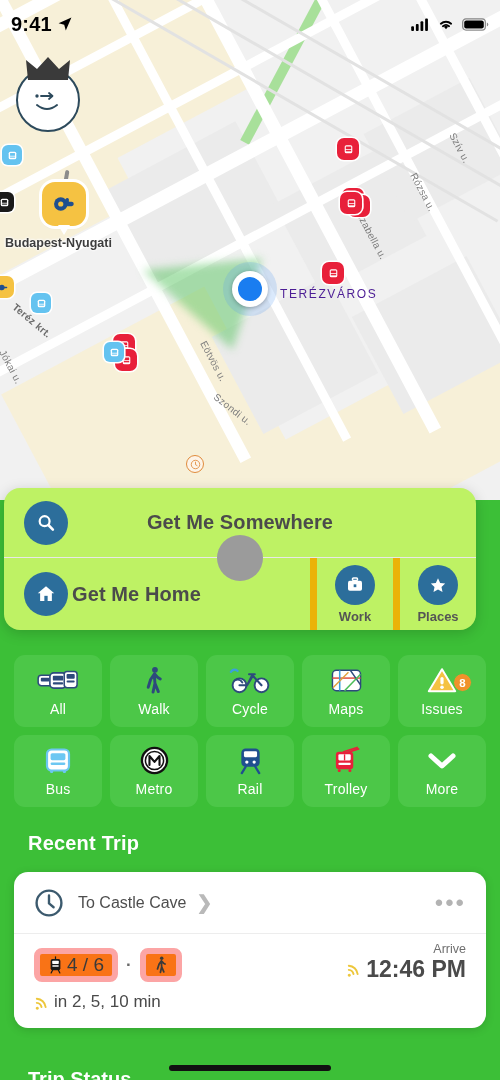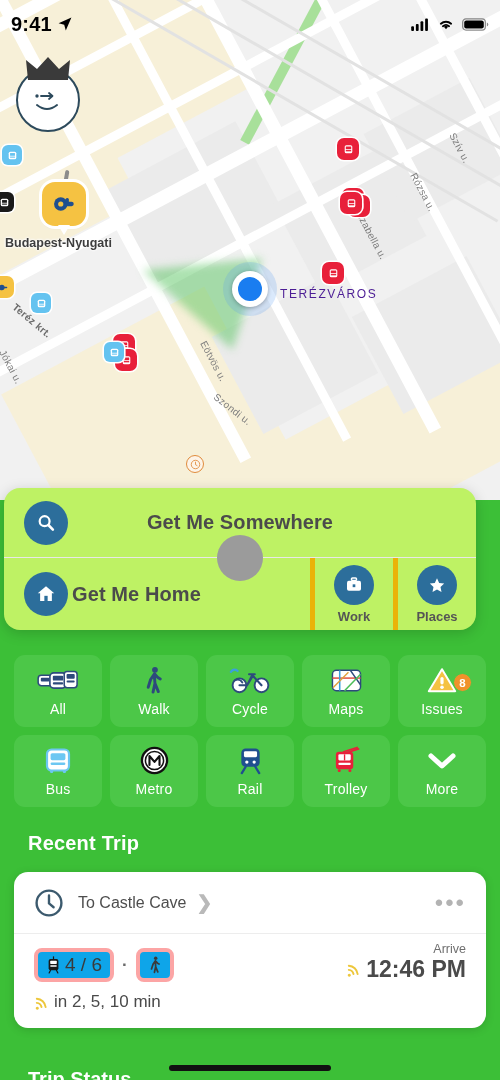--- a/index.html
+++ b/index.html
@@ -147,21 +147,21 @@
     color: #4b4b4b; margin-right: 44px; letter-spacing: .1px;
   }
   .home-text {
     font-size: 20px; font-weight: 700; color: #4b4b4b; margin-left: 4px;
     letter-spacing: .1px;
   }
   .quick-btns { display: flex; margin-left: auto; height: 100%; }
   .quick-btn {
     width: 83px; display: flex; flex-direction: column;
     align-items: center; justify-content: center; gap: 4px;
-    border-left: 5px solid #eab308;
+    border-left: 7px solid #eab308;
   }
   .quick-btn .icon-circle { width: 40px; height: 40px; flex: 0 0 40px; }
   .quick-btn span {
     font-size: 13px; font-weight: 700; color: #555;
   }
   .home-pad { padding-left: 20px; display:flex; align-items:center; }
   .drag-handle {
     position: absolute; left: 50%; margin-left: -23px; top: -23px;
     width: 46px; height: 46px; border-radius: 50%;
     background: #9b9b9b; z-index: 5;
@@ -210,21 +210,21 @@
   .clock-ic { width: 30px; height: 30px; flex: 0 0 30px; }
   .trip-dest {
     font-size: 16px; color: #4e4e4e; margin-left: 14px; font-weight: 400;
   }
   .trip-chev { margin-left: 10px; color: #b9b9b9; font-size: 19px; font-weight: 700; }
   .dots { margin-left: auto; color: #b3b3b3; font-size: 24px; letter-spacing: 2px; line-height: 10px; }
   .trip-body { padding: 14px 20px 16px 20px; position: relative; }
   .legs { display: flex; align-items: center; gap: 8px; }
   .leg-chip {
     display: flex; align-items: center; gap: 4px;
-    background: #0ea5e9; border: 4px solid #fca5a5; border-radius: 8px;
+    background: #f97316; border: 6px solid #fca5a5; border-radius: 8px;
     padding: 4px 8px; height: 34px;
   }
   .leg-chip .num { font-size: 19px; color: #3a3a3a; font-weight: 400; }
   .sep-dot { color: #6a6a6a; font-size: 17px; font-weight: 700; }
   .arrive-box {
     position: absolute; right: 20px; top: 8px; text-align: right;
   }
   .arrive-lbl { font-size: 12.5px; color: #6f6f6f; }
   .arrive-time {
     font-size: 23px; font-weight: 700; color: #4a4a4a;

